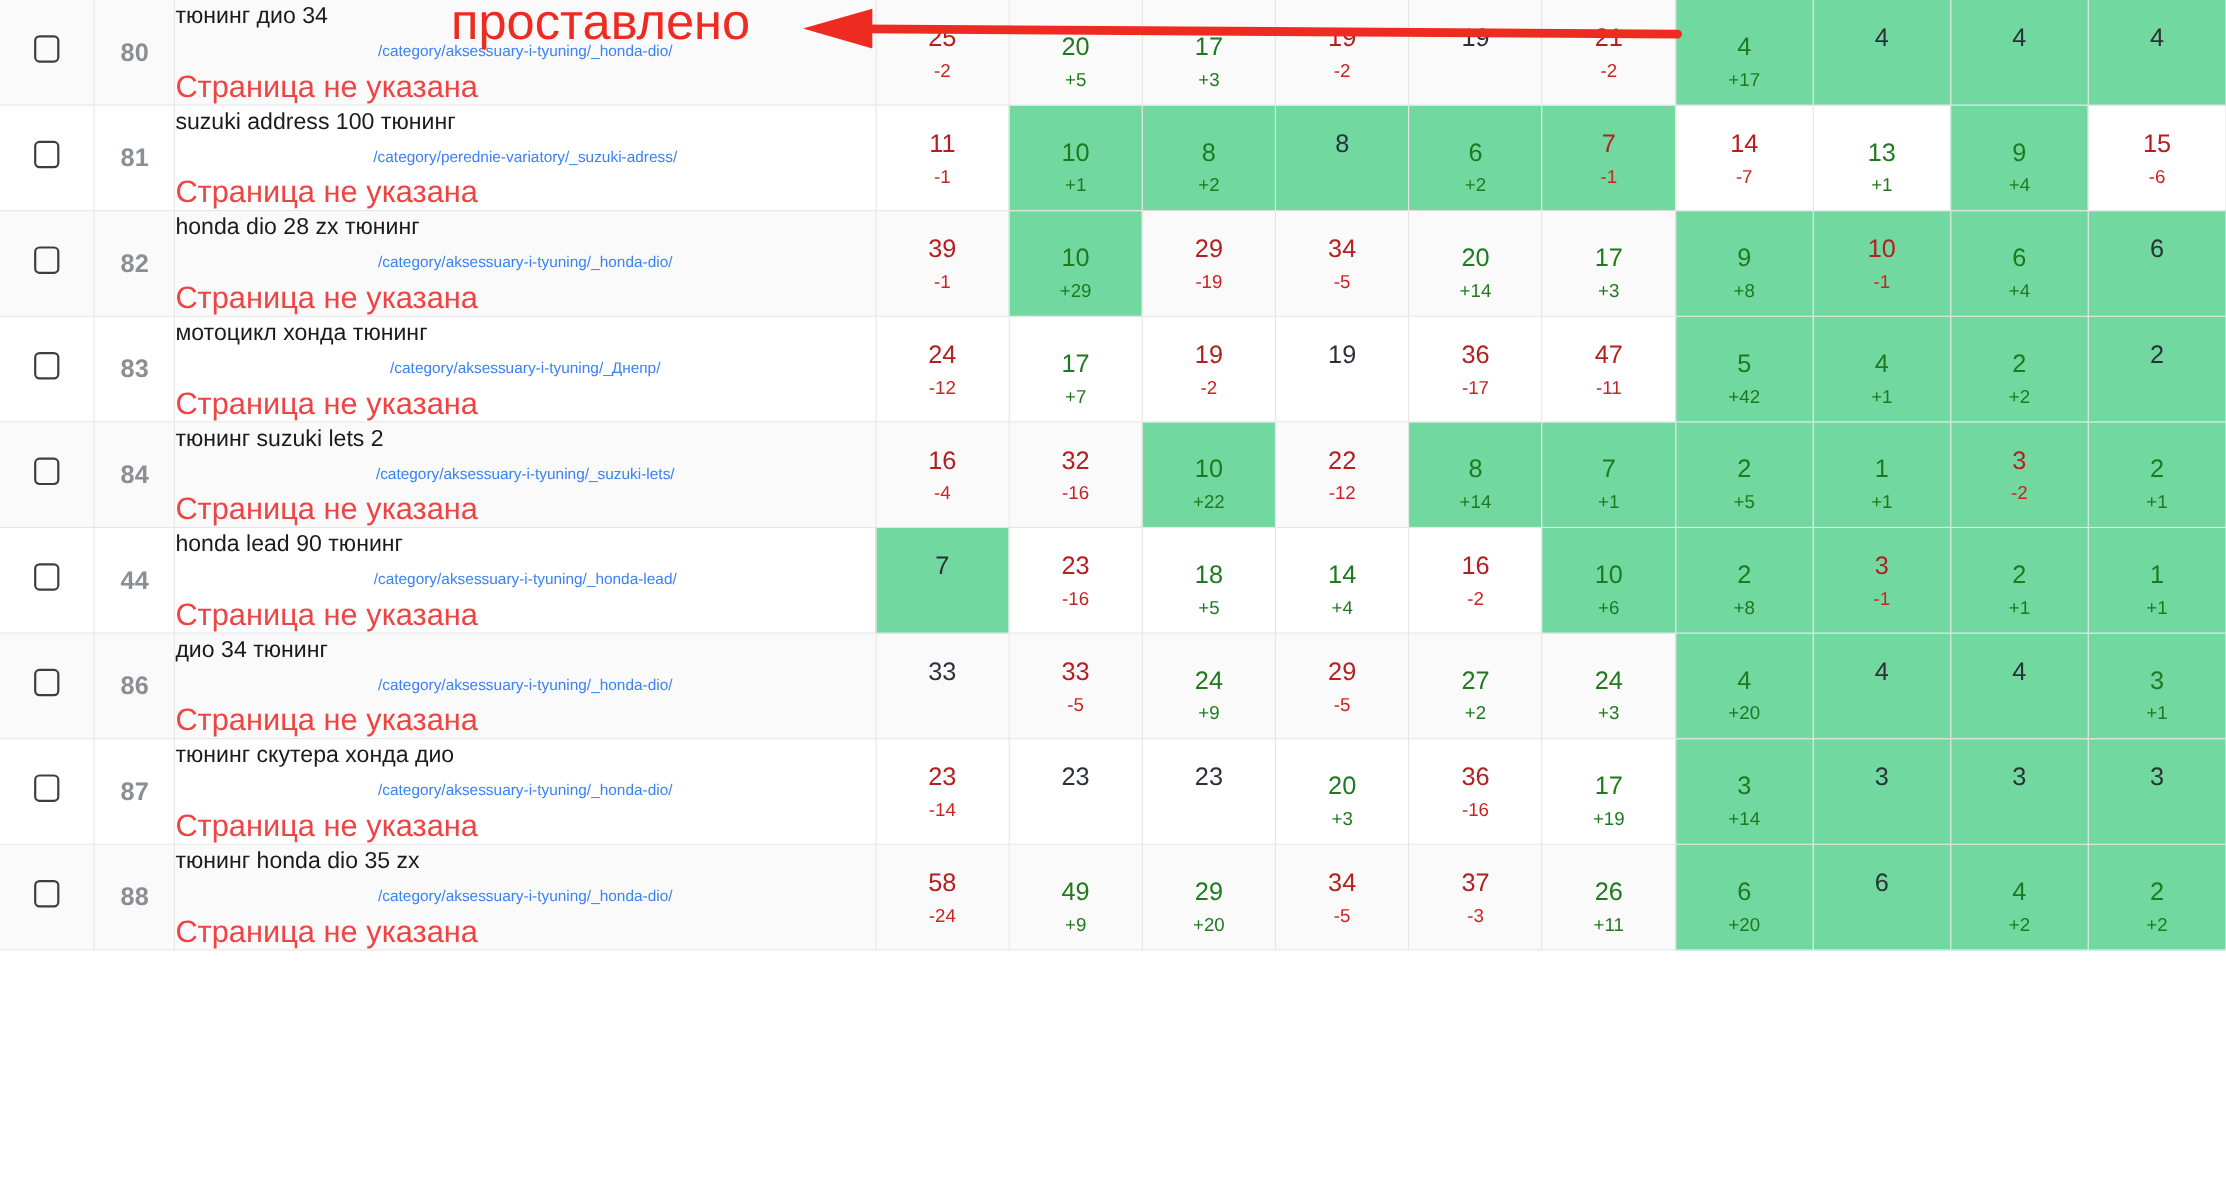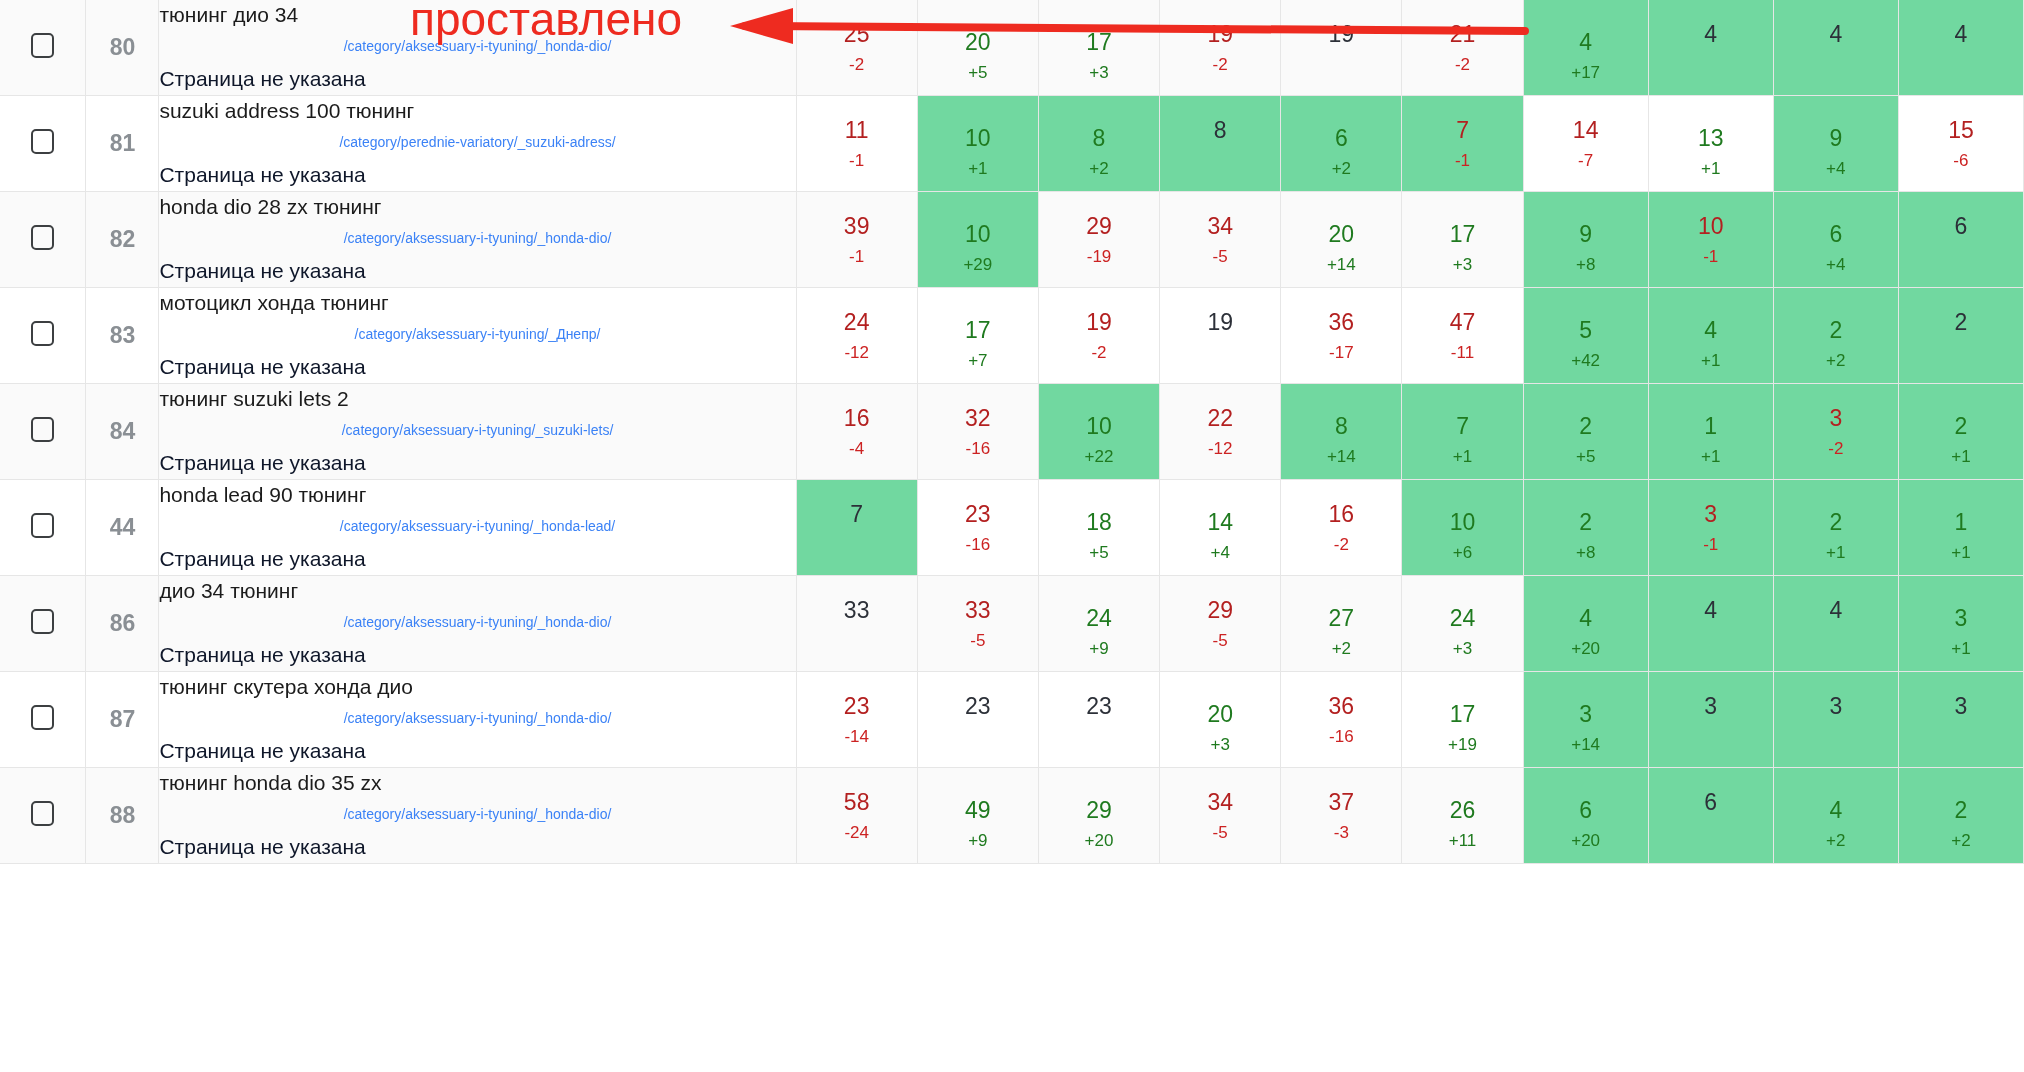--- a/index.html
+++ b/index.html
@@ -81,22 +81,22 @@
   }
   .kw-url {
     color: #3b82f6;
     font-size: 14px;
     line-height: 33px;
     white-space: nowrap;
     cursor: pointer;
     text-align: center;
   }
   .kw-note {
-    color: #0f172a;
-    font-size: 21px;
+    color: #ef4444;
+    font-size: 28px;
     line-height: 32px;
     white-space: nowrap;
   }
 
   
   td.cell-metric {
     text-align: center;
     line-height: 1.05;
   }
   td.cell-metric.hl { background: #71d8a0 !important; }

